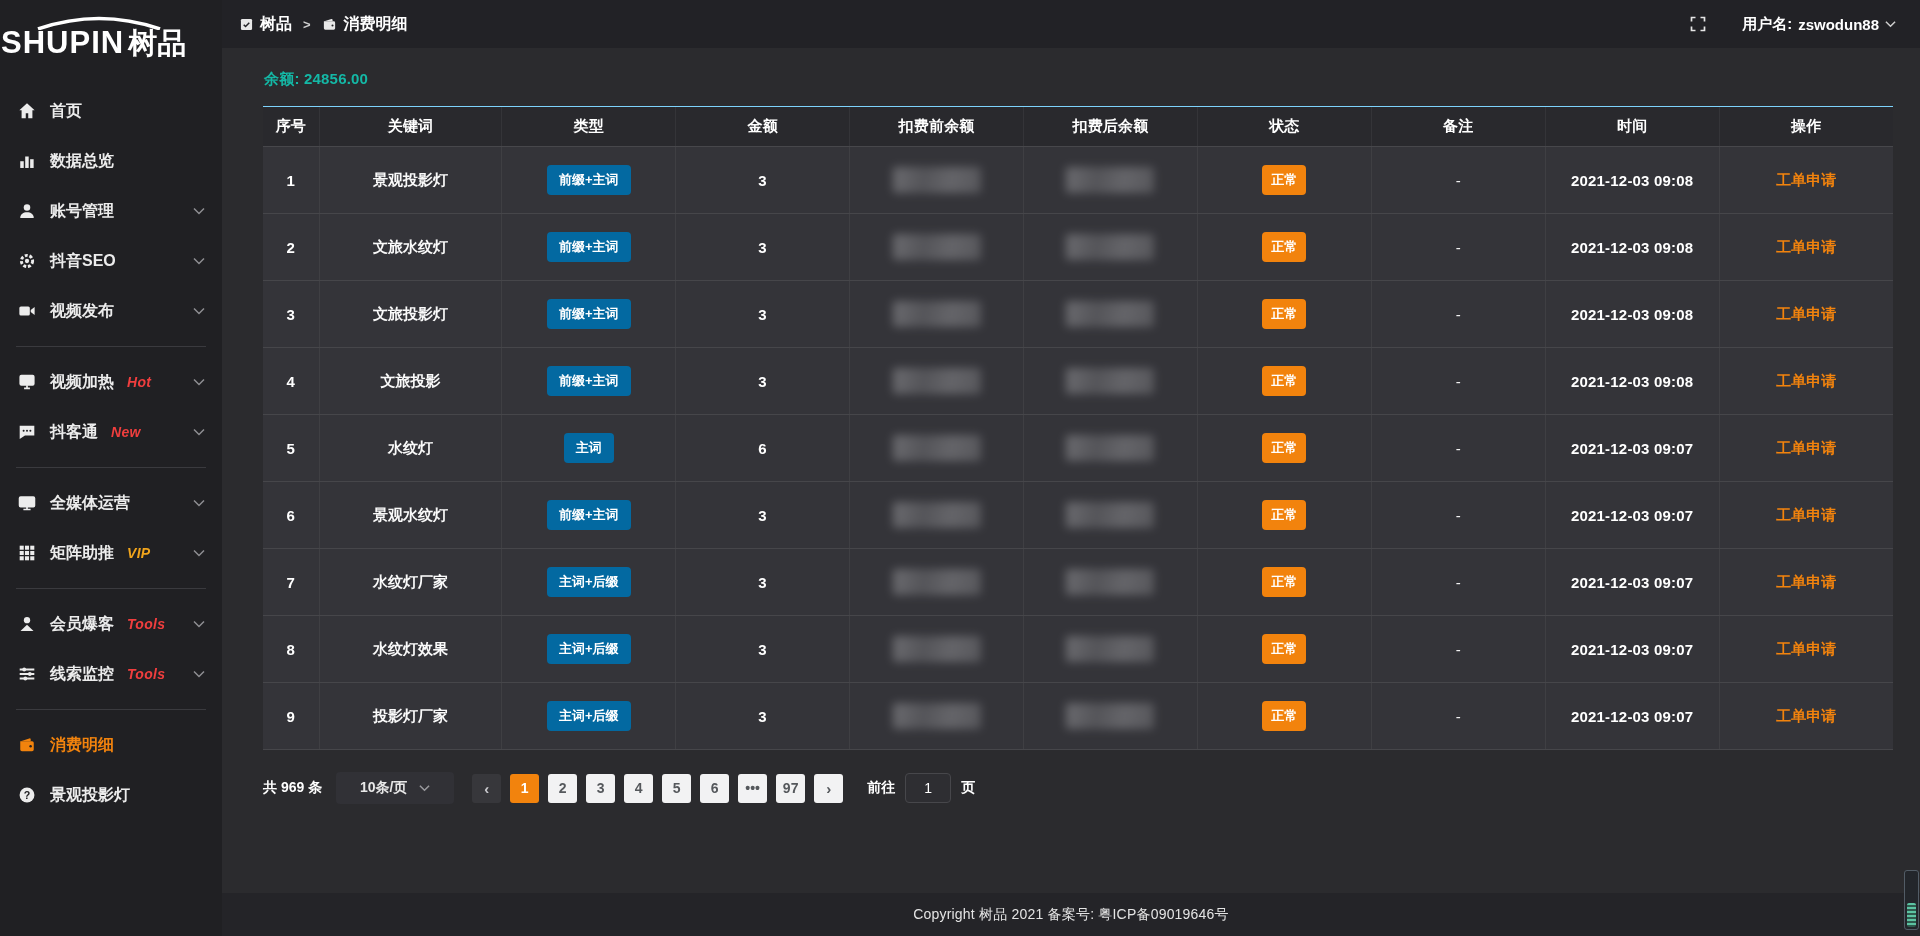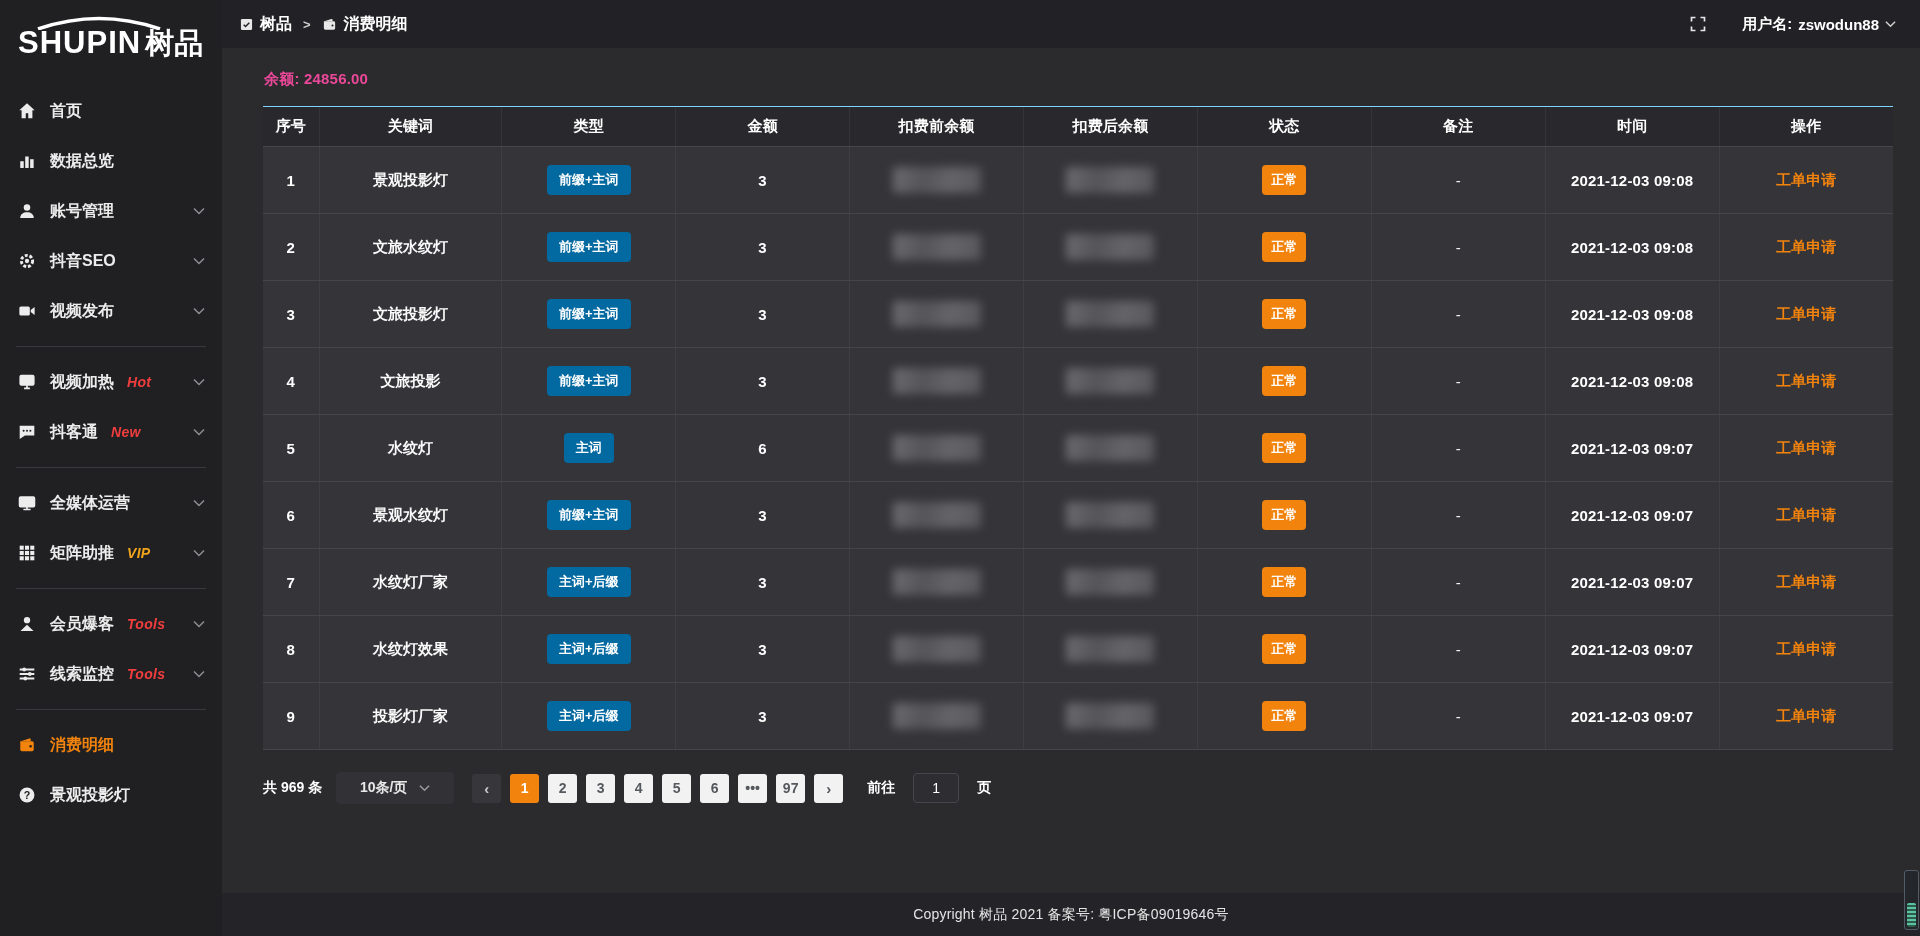--- a/index.html
+++ b/index.html
@@ -2,21 +2,21 @@
 <html><head>
 <meta charset="utf-8">
 <style>
   * { margin:0; padding:0; box-sizing:border-box; }
   html,body { width:1920px; height:936px; overflow:hidden; }
   body { font-family:"Liberation Sans","DejaVu Sans",sans-serif; background:#2b2b2e; position:relative; }
   .app { display:flex; width:100%; height:100%; }
 
   
   .sidebar { width:222px; flex-shrink:0; background:#202023; display:flex; flex-direction:column; padding-top:8px; }
-  .logo { position:relative; padding:16px 12px 18px 18px; color:#fff; white-space:nowrap; }
+  .logo { position:relative; padding:16px 12px 18px 1px; color:#fff; white-space:nowrap; }
   .logo-arc { position:absolute; top:8px; left:34px; }
   .logo-latin { font-size:31px; font-weight:900; letter-spacing:1px; }
   .logo-cjk { font-size:29px; font-weight:900; margin-left:4px; }
   .menu { flex:1; padding-top:4px; }
   .menu-item { height:50px; display:flex; align-items:center; padding:0 17px; color:#ececec; cursor:pointer; }
   .menu-item.active { color:#f2830d; }
   .mi-icon { width:20px; height:20px; margin-right:13px; display:flex; align-items:center; justify-content:center; }
   .mi-icon svg { width:18px; height:18px; }
   .mi-label { font-size:16px; font-weight:600; }
   .mi-badge { margin-left:13px; font-style:italic; font-weight:800; font-size:14px; letter-spacing:.3px; }
@@ -28,21 +28,21 @@
   .topbar { height:48px; background:#222226; display:flex; align-items:center; padding:0 24px 0 18px; color:#fff; flex-shrink:0; }
   .breadcrumb { display:flex; align-items:center; gap:7px; font-size:16px; font-weight:600; }
   .bc-sep { color:#cfcfcf; font-size:13px; margin:0 4px; }
   .bc-icon { display:flex; color:#e8e8e8; }
   .topbar-right { margin-left:auto; display:flex; align-items:center; gap:36px; }
   .fullscreen-btn { display:flex; color:#e6e6e6; cursor:pointer; }
   .user-box { display:flex; align-items:center; gap:6px; font-size:15px; font-weight:600; cursor:pointer; }
   .user-caret { color:#cfcfcf; display:flex; }
 
   .content { flex:1; padding:20px 27px 0 41px; display:flex; flex-direction:column; }
-  .balance { color:#ec4899; font-size:15px; font-weight:700; margin:2px 0 17px 1px; letter-spacing:.2px; }
+  .balance { color:#14b8a6; font-size:15px; font-weight:700; margin:2px 0 17px 1px; letter-spacing:.2px; }
 
   
   table { width:100%; border-collapse:collapse; table-layout:fixed; }
   thead th { height:40px; background:#29292d; color:#fff; font-size:15px; font-weight:700;
              border-top:1px solid #7dd3fc; border-bottom:1px solid #47474b; }
   tbody td { height:67px; background:#343439; color:#f2f2f2; font-size:15px; text-align:center;
              border-bottom:1px solid #46464a; }
   th + th, td + td { border-left:1px solid rgba(255,255,255,0.055); }
   td.bold, th { letter-spacing:.2px; }
   td.bold { font-weight:700; color:#fff; }
@@ -61,21 +61,21 @@
                 padding:22px 0 0 0; color:#fff; font-size:14px; font-weight:600; }
   .page-size { width:118px; height:32px; background:#313136; border-radius:4px; display:flex;
                align-items:center; justify-content:center; gap:12px; color:#e8e8e8; cursor:pointer; }
   .page-size .ps-caret { color:#9a9a9e; display:flex; }
   .page-btns { display:flex; align-items:center; gap:9px; margin:0 4px; }
   .page-btn { min-width:29px; height:29px; padding:0 5px; border-radius:3px; background:#f2f2f3; color:#55585c;
               display:flex; align-items:center; justify-content:center; font-weight:700; font-size:14px; cursor:pointer; }
   .page-btn.active { background:#f2830d; color:#fff; }
   .page-btn.nav-prev { background:#37373b; color:#c9c9cd; font-size:15px; }
   .page-btn.nav-next { font-size:15px; }
-  .goto { display:flex; align-items:center; gap:18px; margin-left:6px; }
+  .goto { display:flex; align-items:center; gap:10px; margin-left:6px; }
   .goto-input { width:46px; height:30px; background:#2e2e32; border:1px solid #47474b; border-radius:4px;
                 color:#fff; text-align:center; font-size:14px; font-family:inherit; }
 
   
   .footer { height:43px; flex-shrink:0; background:#242428; display:flex; align-items:center;
             justify-content:center; color:#e4e4e4; font-size:14px; letter-spacing:.2px; }
 
   
   .scroll-widget { position:absolute; right:1px; bottom:6px; width:15px; height:60px;
                    background:#23262b; border:1px solid #525c66; border-radius:3px;

